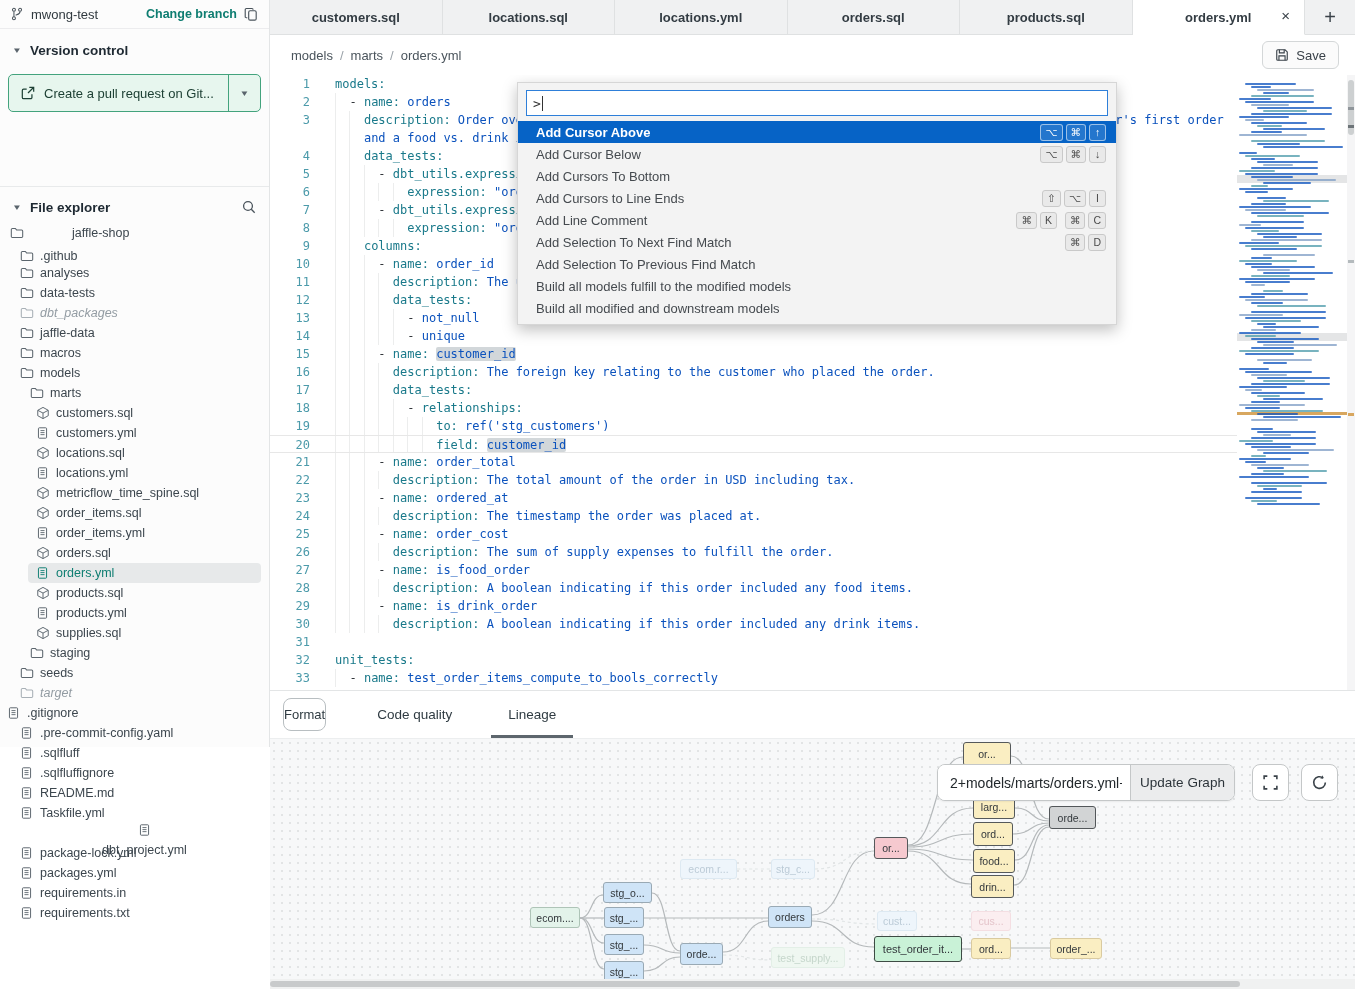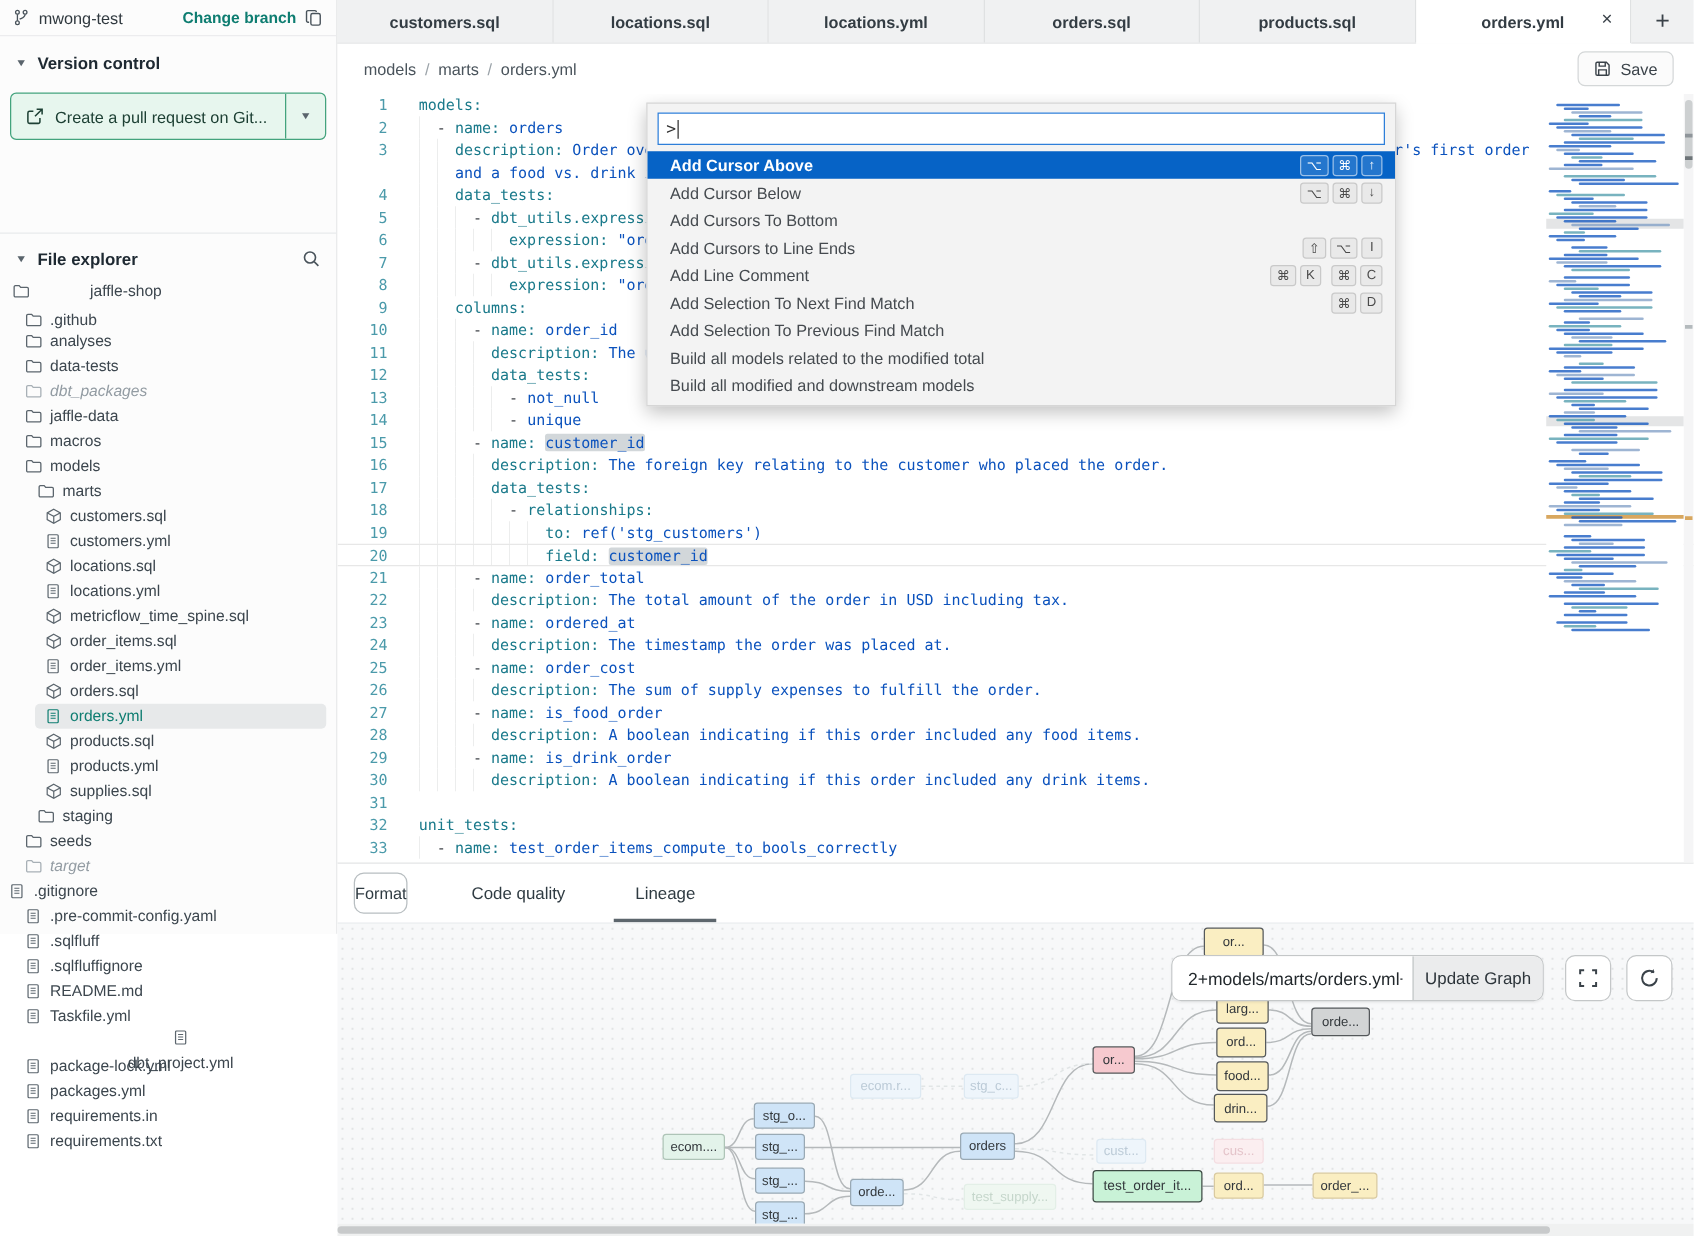--- a/index.html
+++ b/index.html
@@ -761,21 +761,21 @@
                 <div class="kgroup">
                   <div class="key">⌘</div>
                   <div class="key">D</div>
                 </div>
               </div>
             </div>
             <div class="pal-item">
               <div>Add Selection To Previous Find Match</div>
             </div>
             <div class="pal-item">
-              <div>Build all models related to the modified total</div>
+              <div>Build all models fulfill to the modified models</div>
             </div>
             <div class="pal-item">
               <div>Build all modified and downstream models</div>
             </div>
           </div>
       </div>
     </div>
 
     <div class="bottom">
       <div class="bottom-header">

